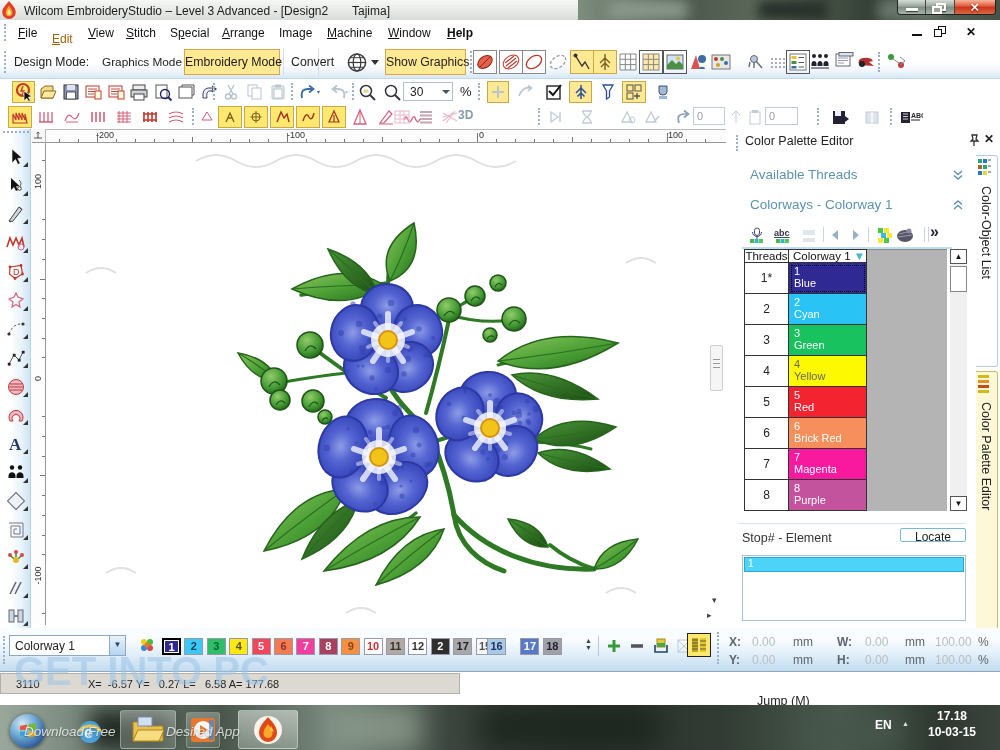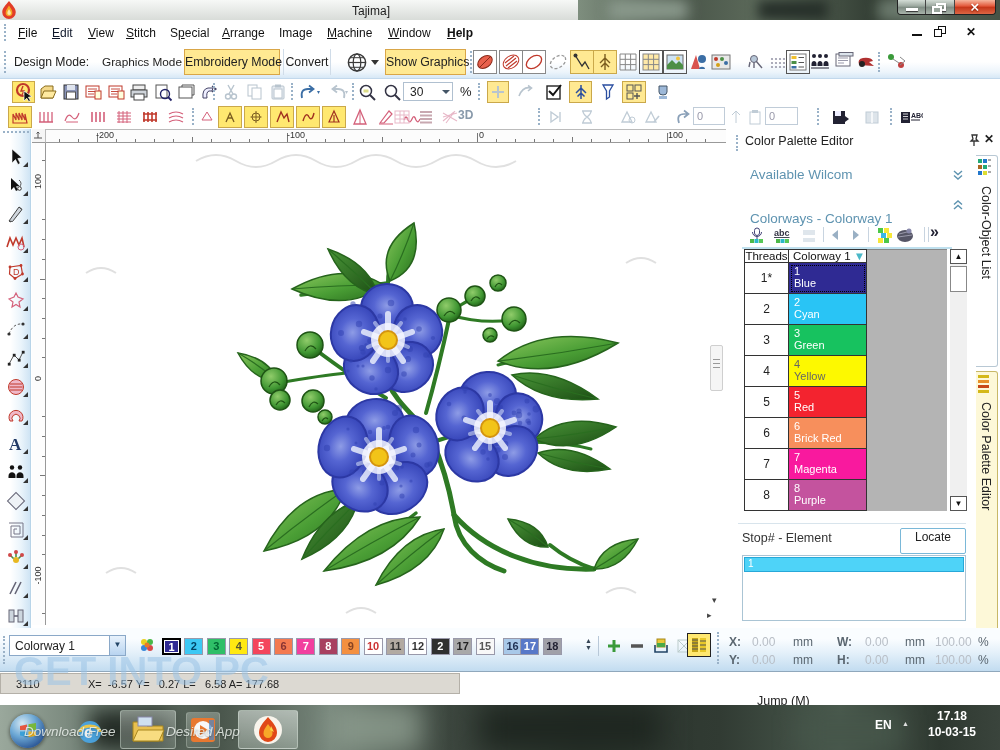--- a/index.html
+++ b/index.html
@@ -25,47 +25,48 @@
       </div>
 <div style="width:41px;background:linear-gradient(180deg,#f6b69e,#e25638 45%,#c43518 50%,#dd6644);position:relative">
         <div class="abs" style="left:15px;top:0px;color:#fff;font-size:12px;font-weight:bold;text-shadow:0 1px 2px #801800">⨯</div>
       </div>
 </div>
     <svg class="abs" style="left:0px;top:1px" width="18" height="18" viewBox="0 0 16 16">
 <path d="M8 0 C5 4 2 6 2 10 a6 6 0 0 0 12 0 C14 6 11 4 8 0 Z" fill="#e23d28"></path>
 <path d="M8 4 C6.5 6.5 5 8 5 10.5 a3 3 0 0 0 6 0 C11 8 9.5 6.5 8 4 Z" fill="#f6a623"></path>
 <path d="M8 7 C7.2 8.5 6.5 9.3 6.5 10.8 a1.6 1.6 0 0 0 3.2 0 C9.7 9.3 8.8 8.5 8 7 Z" fill="#fce9a8"></path>
     </svg>
+    <div class="abs" style="left:24px;top:4px;font-size:12px;color:#1c1c1c;">Wilcom EmbroideryStudio – Level 3 Advanced - [Design2</div>
     <div class="abs" style="left:352px;top:4px;font-size:12px;color:#1c1c1c;">Tajima]</div>
   </div>
 <div class="abs" style="left:0;top:20px;width:1000px;height:26px;background:#fff">
     <div class="abs grip" style="left:4px;top:4px;height:17px"></div>
     <div class="abs" style="left:18px;top:6px;font-size:12px;color:#111;"><u>F</u>ile</div>
-    <div class="abs" style="left:52px;top:6px;font-size:12px;color:#0f172a;"><u>E</u>dit</div>
+    <div class="abs" style="left:52px;top:12px;font-size:12px;color:#a16207;"><u>E</u>dit</div>
     <div class="abs" style="left:88px;top:6px;font-size:12px;color:#111;"><u>V</u>iew</div>
     <div class="abs" style="left:126px;top:6px;font-size:12px;color:#111;"><u>S</u>titch</div>
     <div class="abs" style="left:170px;top:6px;font-size:12px;color:#111;">S<u>p</u>ecial</div>
     <div class="abs" style="left:222px;top:6px;font-size:12px;color:#111;"><u>A</u>rrange</div>
     <div class="abs" style="left:279px;top:6px;font-size:12px;color:#111;">Image</div>
     <div class="abs" style="left:327px;top:6px;font-size:12px;color:#111;"><u>M</u>achine</div>
     <div class="abs" style="left:388px;top:6px;font-size:12px;color:#111;"><u>W</u>indow</div>
     <div class="abs" style="left:447px;top:6px;font-size:12px;color:#111;font-weight:bold;"><u>H</u>elp</div>
     <div class="abs" style="left:912px;top:7px;width:10px;height:9px;border-bottom:2px solid #111"></div>
     <div class="abs" style="left:938px;top:6px;width:8px;height:8px;border:1.5px solid #111"></div>
     <div class="abs" style="left:934px;top:9px;width:8px;height:8px;border:1.5px solid #111;background:#fff"></div>
     <div class="abs" style="left:966px;top:5px;font-size:12px;color:#111;font-weight:bold">✕</div>
   </div>
 <div class="abs" style="left:0;top:46px;width:1000px;height:33px;background:linear-gradient(180deg,#ffffff 50%,#ecf4fb 82%,#d7e8f6);border-bottom:1px solid #c2d8ec">
     <div class="abs grip" style="left:4px;top:5px;height:22px"></div>
     <div class="abs" style="left:14px;top:9px;font-size:12.2px;color:#222;font-weight:normal">Design Mode:</div>
     <div class="abs" style="left:102px;top:9px;font-size:11.8px;color:#222;">Graphics Mode</div>
     <div class="abs ybtn" style="left:184px;top:3px;width:96px;height:26px;">
       <div style="text-align:center;line-height:24px;font-size:12.3px;color:#222;white-space:nowrap">Embroidery Mode</div>
     </div>
-    <div class="abs" style="left:283px;top:3px;width:48px;height:26px;border-left:1px solid #d0dce8;border-right:1px solid #d0dce8;">
+    <div class="abs" style="left:283px;top:3px;width:36px;height:26px;border-left:1px solid #d0dce8;border-right:1px solid #d0dce8;padding-left:7px;">
       <div style="text-align:center;line-height:26px;font-size:12.3px;color:#222;white-space:nowrap">Convert</div>
     </div>
     <svg class="abs" style="left:346px;top:5px" width="23" height="23" viewBox="0 0 23 23">
 <circle cx="11" cy="11.5" r="8.6" fill="none" stroke="#3a3a3a" stroke-width="1.5"></circle>
 <ellipse cx="11" cy="11.5" rx="3.8" ry="8.6" fill="none" stroke="#3a3a3a" stroke-width="1.2"></ellipse>
 <line x1="2.4" y1="11.5" x2="19.6" y2="11.5" stroke="#3a3a3a" stroke-width="1.2"></line>
 <line x1="4" y1="6.7" x2="18" y2="6.7" stroke="#3a3a3a" stroke-width="1"></line>
 <line x1="4" y1="16.3" x2="18" y2="16.3" stroke="#3a3a3a" stroke-width="1"></line>
     </svg>
     <div class="abs" style="left:371px;top:14px;width:0;height:0;border-left:4px solid transparent;border-right:4px solid transparent;border-top:5px solid #333"></div>
@@ -1010,25 +1011,25 @@
 <div class="abs" style="left:712px;top:595px;font-size:9px;color:#444;">▾</div>
 <div class="abs" style="left:707px;top:610px;font-size:9px;color:#444;">▸</div>
 <div class="abs" style="left:728px;top:129px;width:247px;height:499px">
     <div class="abs" style="left:0;top:0;width:247px;height:499px;background:#fff"></div>
     <div class="abs grip" style="left:8px;top:6px;height:16px"></div>
     <div class="abs" style="left:17px;top:5px;font-size:12.5px;color:#222;">Color Palette Editor</div>
     <svg class="abs" style="left:240px;top:5px" width="12" height="13" viewBox="0 0 12 13">
       <path d="M4 1 H9 L8 5 L10 7 H3 L5 5 Z M6 7 V12" stroke="#333" fill="none" stroke-width="1.3"></path>
     </svg>
     <div class="abs" style="left:256px;top:3px;font-size:12px;color:#222;font-weight:bold">✕</div>
-    <div class="abs" style="left:22px;top:38px;font-size:13.5px;color:#5e93b0;">Available Wilcom</div>
+    <div class="abs" style="left:22px;top:38px;font-size:13.5px;color:#5e93b0;">Available Threads</div>
     <svg class="abs" style="left:224px;top:40px" width="12" height="12" viewBox="0 0 12 12">
       <path d="M2 2 L6 5.5 L10 2 M2 6.5 L6 10 L10 6.5" fill="none" stroke="#5e93b0" stroke-width="1.4"></path>
     </svg>
-    <div class="abs" style="left:22px;top:82px;font-size:13.5px;color:#5e93b0;">Colorways - Colorway 1</div>
+    <div class="abs" style="left:22px;top:68px;font-size:13.5px;color:#5e93b0;">Colorways - Colorway 1</div>
     <svg class="abs" style="left:224px;top:70px" width="12" height="12" viewBox="0 0 12 12">
       <path d="M2 5.5 L6 2 L10 5.5 M2 10 L6 6.5 L10 10" fill="none" stroke="#5e93b0" stroke-width="1.4"></path>
     </svg>
     <div class="ic" style="left:18px;top:96px;width:22px;height:20px">
       <svg width="18" height="18" viewBox="0 0 18 18">
         <path d="M9 2 a2.5 2.5 0 0 1 2.5 2.5 V7 a2.5 2.5 0 0 1 -5 0 V4.5 A2.5 2.5 0 0 1 9 2 Z M4.5 6 a4.5 4.5 0 0 0 9 0 M9 10.5 V13" stroke="#447" fill="none"></path>
         <rect x="2" y="13" width="4" height="4" fill="#4cb848"></rect>
         <rect x="6.5" y="13" width="4" height="4" fill="#2bb8c8"></rect>
         <rect x="11" y="13" width="4" height="4" fill="#58c858"></rect>
       </svg>
@@ -1108,21 +1109,21 @@
     <div class="abs" style="left:16px;top:351px;width:45px;height:31px;border:1px solid #333;border-top:none;background:#fff;font-size:12px;color:#222;text-align:center;line-height:31px">8</div>
     <div class="abs" style="left:61px;top:351px;width:78px;height:31px;border:1px solid #333;border-top:none;border-left:none;background:#c4539e;">
       <div style="font-size:11px;color:#fff;padding:2px 0 0 5px;line-height:12px">8<br>Purple</div>
     </div>
     <div class="abs" style="left:222px;top:120px;width:17px;height:262px;background:#f0f0f0"></div>
     <div class="abs" style="left:222px;top:120px;width:17px;height:15px;background:#fff;border:1px solid #555;text-align:center;font-size:8px;line-height:14px;color:#111">▲</div>
     <div class="abs" style="left:222px;top:137px;width:17px;height:26px;background:#fff;border:1px solid #888"></div>
     <div class="abs" style="left:222px;top:367px;width:17px;height:15px;background:#fff;border:1px solid #555;text-align:center;font-size:8px;line-height:14px;color:#111">▼</div>
     <div class="abs" style="left:10px;top:394px;width:228px;border-top:1px solid #d8e4ec"></div>
     <div class="abs" style="left:14px;top:402px;font-size:12.5px;color:#333;">Stop# - Element</div>
-    <div class="abs" style="left:172px;top:399px;width:66px;height:26px;background:#fff;border:1.5px solid #7ab8d8;border-radius:2px;text-align:center;font-size:12px;color:#222;line-height:17px">Locate</div>
+    <div class="abs" style="left:172px;top:399px;width:66px;height:14px;background:#fff;border:1.5px solid #7ab8d8;border-radius:2px;text-align:center;font-size:12px;color:#222;line-height:17px">Locate</div>
     <div class="abs" style="left:14px;top:426px;width:224px;height:66px;background:#fff;border:1px solid #aac4d4">
       <div style="margin:1px;height:15px;background:#4ed3f8;border:1px solid #28a8d8;font-size:10px;color:#fff;padding-left:3px">1</div>
     </div>
   </div>
 <div class="abs" style="left:976px;top:129px;width:24px;height:499px">
     <div class="abs" style="left:0;top:26px;width:22px;height:212px;background:#fff;border:1px solid #b8c8d4;border-left:none;border-radius:0 3px 3px 0">
       <svg width="16" height="26" viewBox="0 0 16 26">
         <g>
           <rect x="2" y="3" width="4" height="4" fill="#2a7"></rect>
           <rect x="7" y="3" width="4" height="4" fill="#27c"></rect>
@@ -1173,21 +1174,21 @@
     <div class="abs" style="left:274.0px;top:10px;width:19px;height:17px;background:#f47a50;border:1px solid #99a;text-align:center;font-size:11px;font-weight:bold;color:#833;line-height:15px">6</div>
     <div class="abs" style="left:296.4px;top:10px;width:19px;height:17px;background:#f23f9f;border:1px solid #99a;text-align:center;font-size:11px;font-weight:bold;color:#fff;line-height:15px">7</div>
     <div class="abs" style="left:318.79999999999995px;top:10px;width:19px;height:17px;background:#a84060;border:1px solid #99a;text-align:center;font-size:11px;font-weight:bold;color:#fff;line-height:15px">8</div>
     <div class="abs" style="left:341.19999999999993px;top:10px;width:19px;height:17px;background:#f49040;border:1px solid #99a;text-align:center;font-size:11px;font-weight:bold;color:#842;line-height:15px">9</div>
     <div class="abs" style="left:363.5999999999999px;top:10px;width:19px;height:17px;background:#ffffff;border:1px solid #99a;text-align:center;font-size:11px;font-weight:bold;color:#c33;line-height:15px">10</div>
     <div class="abs" style="left:385.9999999999999px;top:10px;width:19px;height:17px;background:#b2aaa2;border:1px solid #99a;text-align:center;font-size:11px;font-weight:bold;color:#333;line-height:15px">11</div>
     <div class="abs" style="left:408.39999999999986px;top:10px;width:19px;height:17px;background:#ffffff;border:1px solid #99a;text-align:center;font-size:11px;font-weight:bold;color:#333;line-height:15px">12</div>
     <div class="abs" style="left:430.79999999999984px;top:10px;width:19px;height:17px;background:#2f2f2f;border:1px solid #99a;text-align:center;font-size:11px;font-weight:bold;color:#fff;line-height:15px">2</div>
     <div class="abs" style="left:453.1999999999998px;top:10px;width:19px;height:17px;background:#a8a8a8;border:1px solid #99a;text-align:center;font-size:11px;font-weight:bold;color:#222;line-height:15px">17</div>
     <div class="abs" style="left:475.5999999999998px;top:10px;width:19px;height:17px;background:#f8f8f8;border:1px solid #99a;text-align:center;font-size:11px;font-weight:bold;color:#555;line-height:15px">15</div>
-    <div class="abs" style="left:503px;top:10px;width:19px;height:17px;background:#a8c8e8;border:1px solid #99a;text-align:center;font-size:11px;font-weight:bold;color:#235;line-height:15px">16</div>
+    <div class="abs" style="left:487px;top:10px;width:19px;height:17px;background:#a8c8e8;border:1px solid #99a;text-align:center;font-size:11px;font-weight:bold;color:#235;line-height:15px">16</div>
     <div class="abs" style="left:520.3999999999997px;top:10px;width:19px;height:17px;background:#5878c8;border:1px solid #99a;text-align:center;font-size:11px;font-weight:bold;color:#fff;line-height:15px">17</div>
     <div class="abs" style="left:542.7999999999997px;top:10px;width:19px;height:17px;background:#a0a0a8;border:1px solid #99a;text-align:center;font-size:11px;font-weight:bold;color:#223;line-height:15px">18</div>
     <div class="abs" style="left:585px;top:9px;font-size:7px;color:#345;line-height:7px">▲<br>▼</div>
     <div class="abs" style="left:598px;top:8px;height:20px;border-left:1px solid #b8c8d8"></div>
     <div class="ic" style="left:604px;top:8px;width:20px;height:20px">
       <svg width="16" height="16" viewBox="0 0 16 16">
         <path d="M8 2 V14 M2 8 H14" stroke="#3a9a3a" stroke-width="3"></path>
       </svg>
     </div>
     <div class="ic" style="left:627px;top:8px;width:20px;height:20px">

